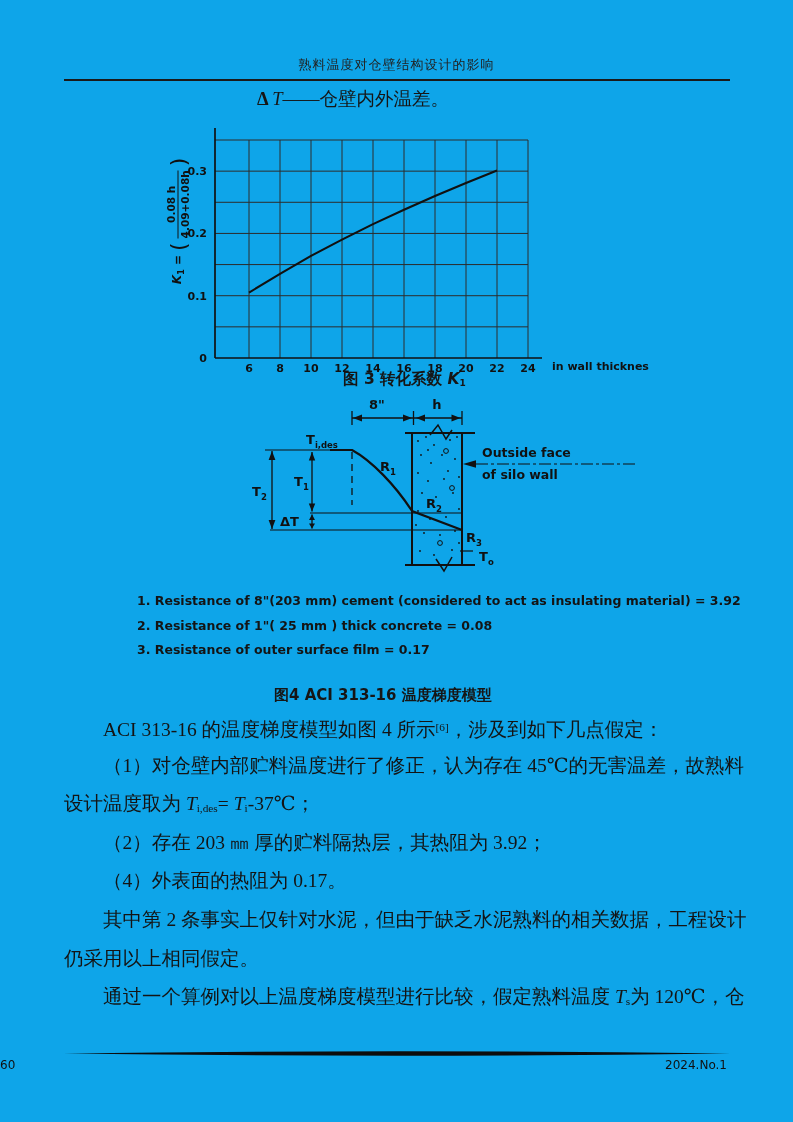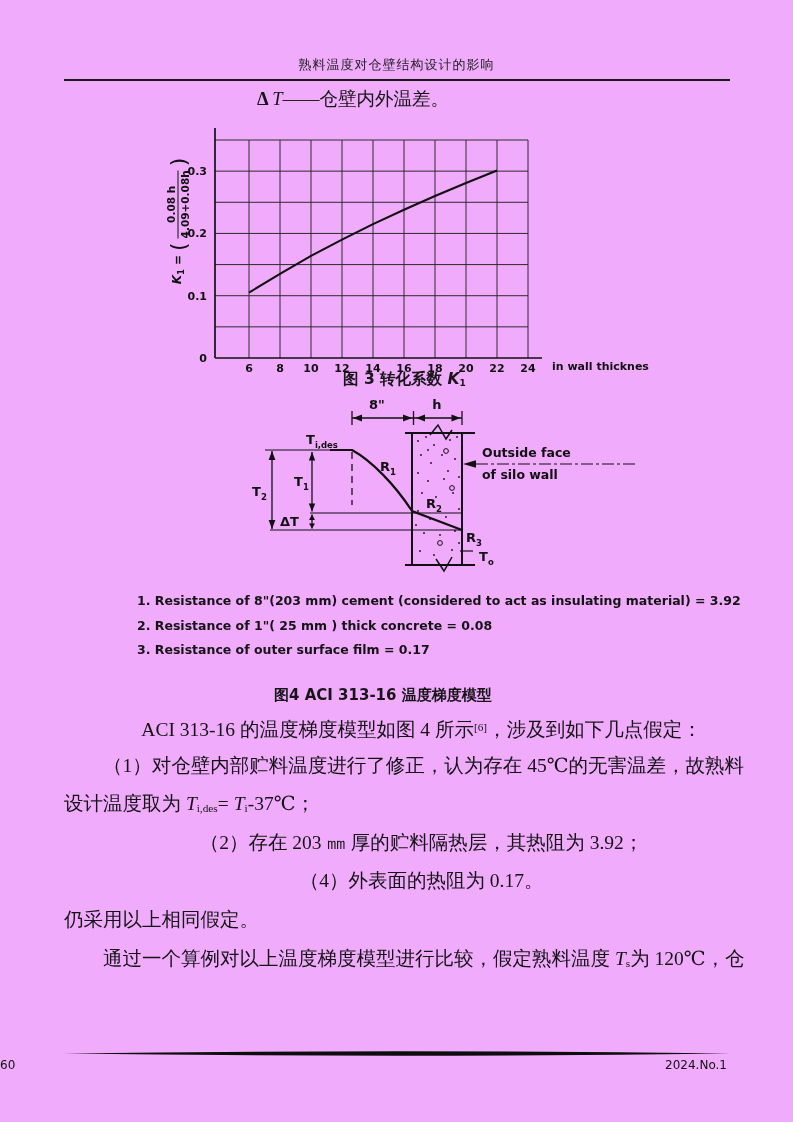--- a/index.html
+++ b/index.html
@@ -1,16 +1,16 @@
 <!DOCTYPE html>
 <html><head>
 <meta charset="utf-8">
 <style>
   html,body{margin:0;padding:0;background:#e8e8e8;}
-  .page{position:relative;width:793px;height:1122px;background:#f0abfc;overflow:hidden;
+  .page{position:relative;width:793px;height:1122px;background:#0ea5e9;overflow:hidden;
         font-family:"Liberation Serif","DejaVu Serif",serif;color:#161616;}
   
   .header-title{position:absolute;left:0;right:0;top:56px;text-align:center;
         font-size:13px;letter-spacing:1px;color:#222;}
   .header-rule{position:absolute;left:64px;top:79px;width:666px;height:2px;background:#1a1a1a;}
   
   .intro-line{position:absolute;left:257px;top:86px;font-size:18.5px;white-space:nowrap;}
   
   .run-i{font-style:italic;}
   .run-b{font-weight:bold;}
@@ -33,21 +33,21 @@
   .dlabel{font:bold 13px "DejaVu Sans","Liberation Sans",sans-serif;fill:#111;}
   .dlabel-sm{font:bold 12.5px "DejaVu Sans","Liberation Sans",sans-serif;fill:#111;}
   .ssub{font-size:8.5px;}
   .assumptions{position:absolute;left:137px;top:589px;width:600px;
         font:bold 12.5px "DejaVu Sans","Liberation Sans",sans-serif;color:#141414;line-height:24.6px;white-space:nowrap;}
   .cap4{position:absolute;left:250px;top:686px;font-weight:bold;font-size:15px;
         font-family:"DejaVu Sans","Liberation Sans",sans-serif;white-space:nowrap;padding-left:24px;}
   
   .body-block{position:absolute;left:64px;top:708px;width:676px;font-size:19.5px;color:#141414;}
   .bline{height:38.6px;line-height:38.6px;white-space:nowrap;}
-  .bline.ind{padding-left:39px;text-align:center;}
+  .bline.ind{padding-left:39px;}
   
   .footer-line{position:absolute;left:64px;top:1049px;}
   .footer-page{position:absolute;left:0;right:0;top:1058px;text-align:left;
         font:12px "DejaVu Sans","Liberation Sans",sans-serif;color:#111;}
   .footer-issue{position:absolute;right:66px;top:1058px;
         font:12px "DejaVu Sans","Liberation Sans",sans-serif;color:#111;}
 </style>
 </head>
 <body>
 
@@ -213,20 +213,21 @@
     <div>3. Resistance of outer surface film  = 0.17</div>
   </div>
   <div class="cap4">图4  ACI 313-16 温度梯度模型</div>
 
   <div class="body-block">
     <div class="bline ind"><span>ACI 313-16 的温度梯度模型如图 4 所示</span><span class="run-sup">[6]</span><span>，涉及到如下几点假定：</span></div>
     <div class="bline ind"><span>（1）对仓壁内部贮料温度进行了修正，认为存在 45℃的无害温差，故熟料</span></div>
     <div class="bline"><span>设计温度取为 </span><span class="run-i">T</span><span class="run-sub">i,des</span><span>= </span><span class="run-i">T</span><span class="run-sub">i</span><span>-37℃；</span></div>
     <div class="bline ind"><span>（2）存在 203 ㎜ 厚的贮料隔热层，其热阻为 3.92；</span></div>
     <div class="bline ind"><span>（4）外表面的热阻为 0.17。</span></div>
+    <div class="bline ind"><span>其中第 2 条事实上仅针对水泥，但由于缺乏水泥熟料的相关数据，工程设计</span></div>
     <div class="bline"><span>仍采用以上相同假定。</span></div>
     <div class="bline ind"><span>通过一个算例对以上温度梯度模型进行比较，假定熟料温度 </span><span class="run-i">T</span><span class="run-sub">s</span><span>为 120℃，仓</span></div>
   </div>
 
   <svg class="footer-line" width="666" height="9" viewBox="0 0 666 9">
     <path d="M0,4.5 Q333,0.2 666,4.5 Q333,8.8 0,4.5 Z" fill="#0d0d0d"></path>
   </svg>
   <div class="footer-page">60</div>
   <div class="footer-issue">2024.No.1</div>
 

